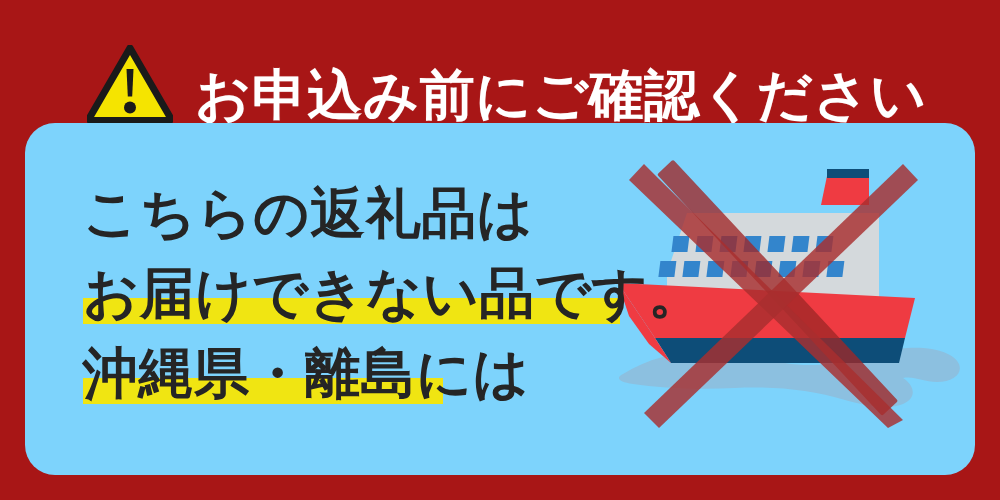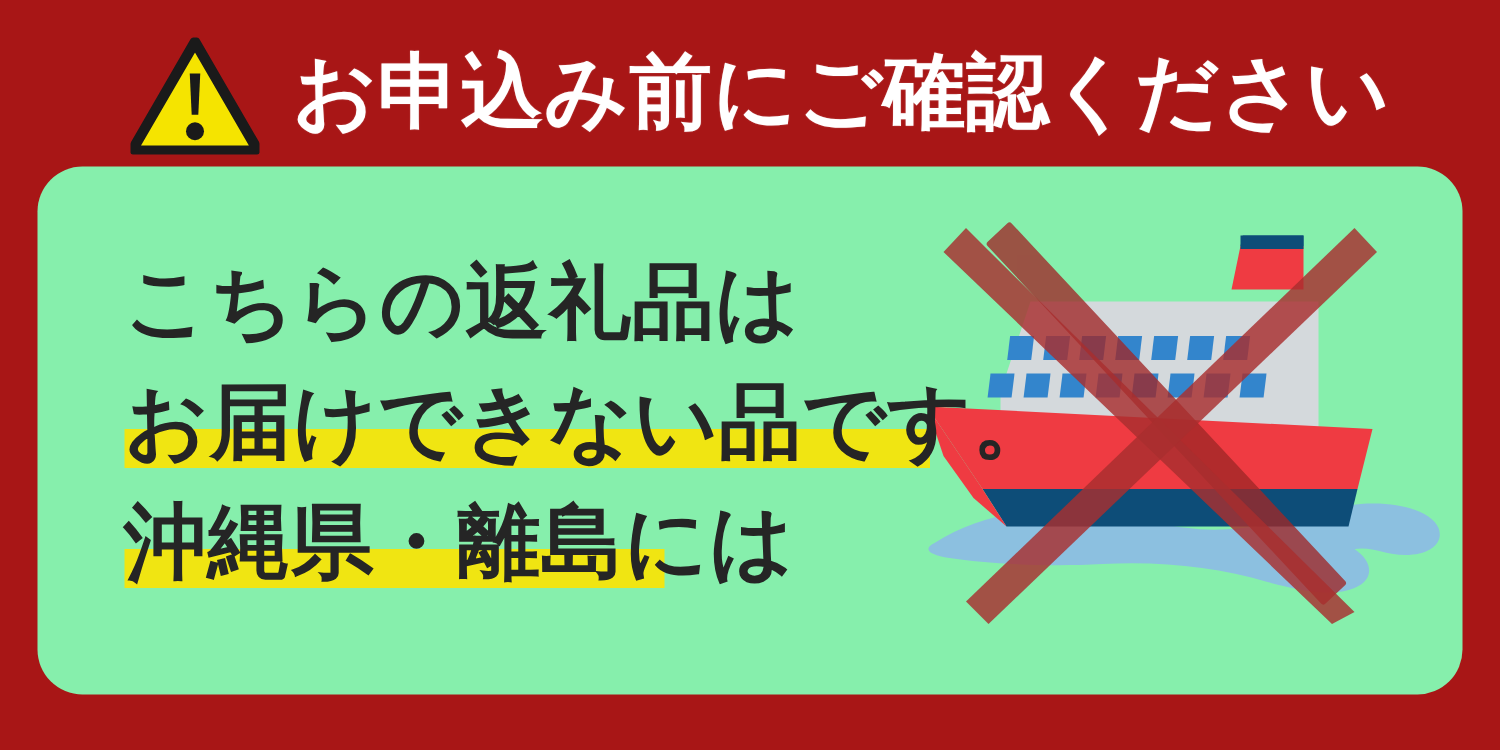--- a/index.html
+++ b/index.html
@@ -23,21 +23,21 @@
   }
 
   
   #header {
     position: absolute;
     left: 0;
     top: 0;
     width: 1000px;
     height: 123px;
     display: flex;
-    align-items: center;
+    align-items: flex-end;
     justify-content: center;
     gap: 22px;
     padding-left: 14px;
   }
 
   #warning-icon {
     width: 86px;
     height: 78px;
     flex: 0 0 auto;
     display: block;
@@ -51,24 +51,24 @@
     letter-spacing: 0.5px;
     line-height: 1;
     white-space: nowrap;
     text-shadow: 0 0 1px rgba(255,255,255,0.35);
   }
 
   
   #card {
     position: absolute;
     left: 25px;
-    top: 111px;
+    top: 123px;
     width: 950px;
     height: 352px;
-    background: #86efac;
+    background: #7dd3fc;
     border-radius: 30px;
   }
 
   
   #message {
     position: absolute;
     left: 58px;
     top: 50px;
     width: 560px;
   }

